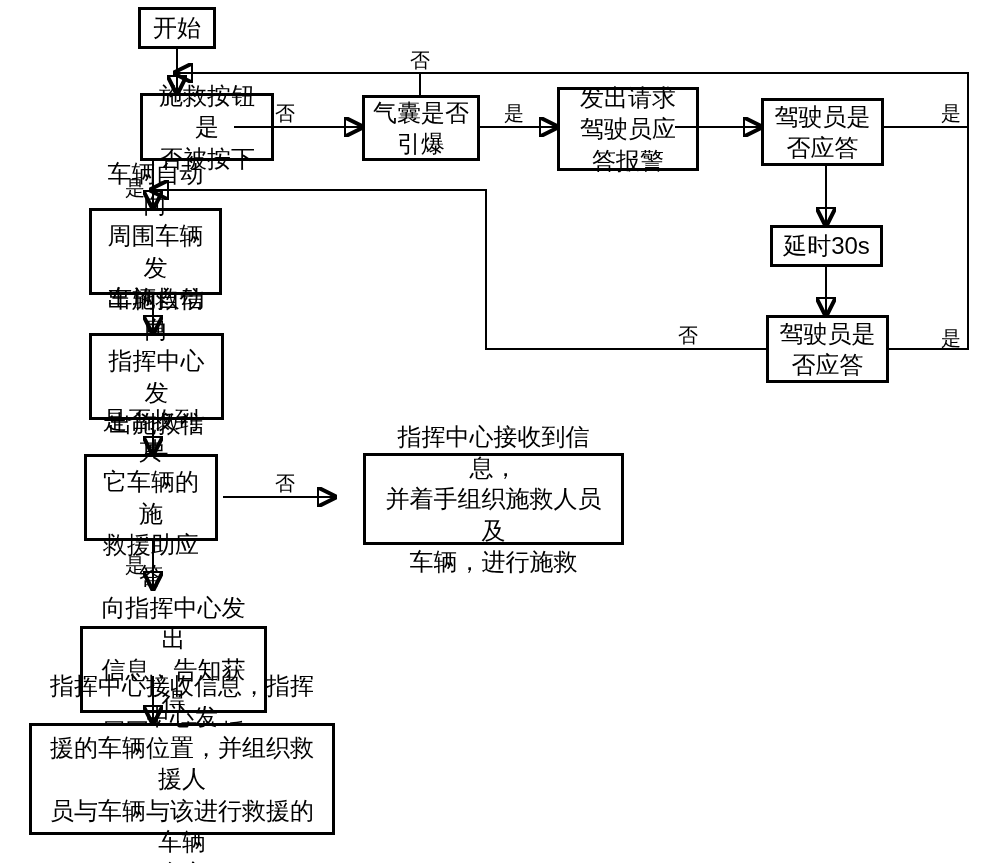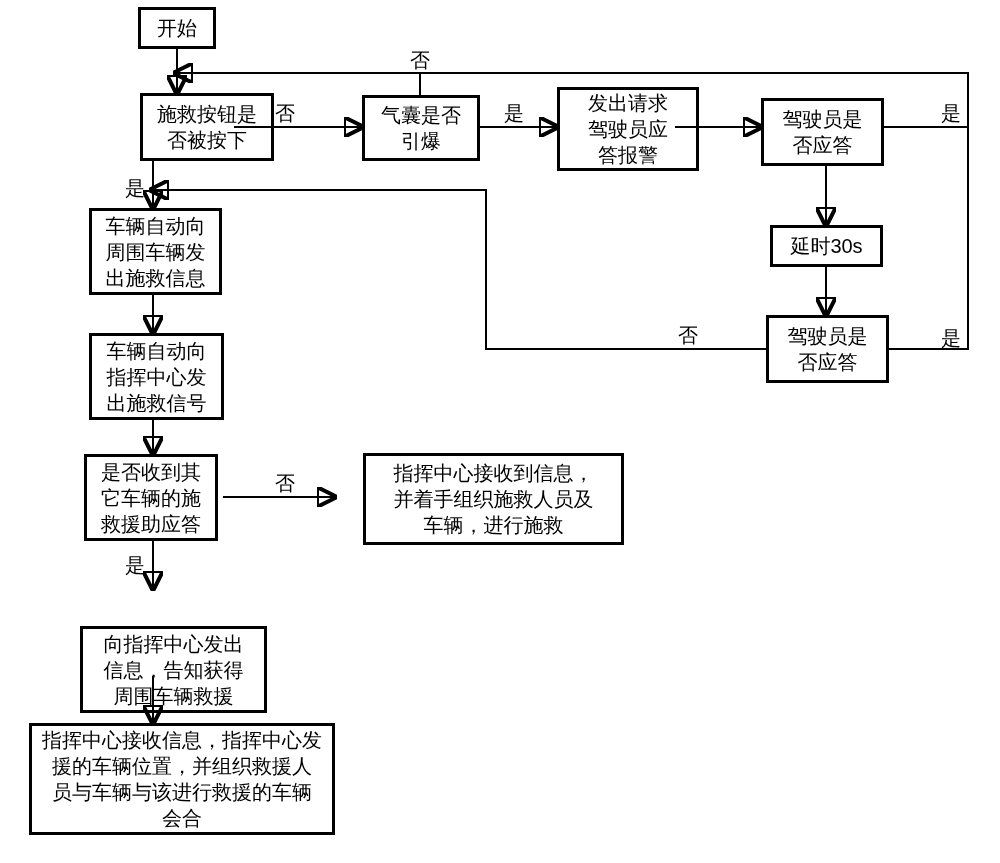--- a/index.html
+++ b/index.html
@@ -14,21 +14,21 @@
   }
   .box {
     position: absolute;
     border: 3px solid #000;
     background: #fff;
     display: flex;
     align-items: center;
     justify-content: center;
     text-align: center;
     padding: 4px 8px;
-    font-size: 20px;
+    font-size: 24px;
     line-height: 1.3;
   }
   .label {
     position: absolute;
     font-size: 20px;
     background: transparent;
   }
   svg.lines {
     position: absolute;
     top: 0; left: 0;

